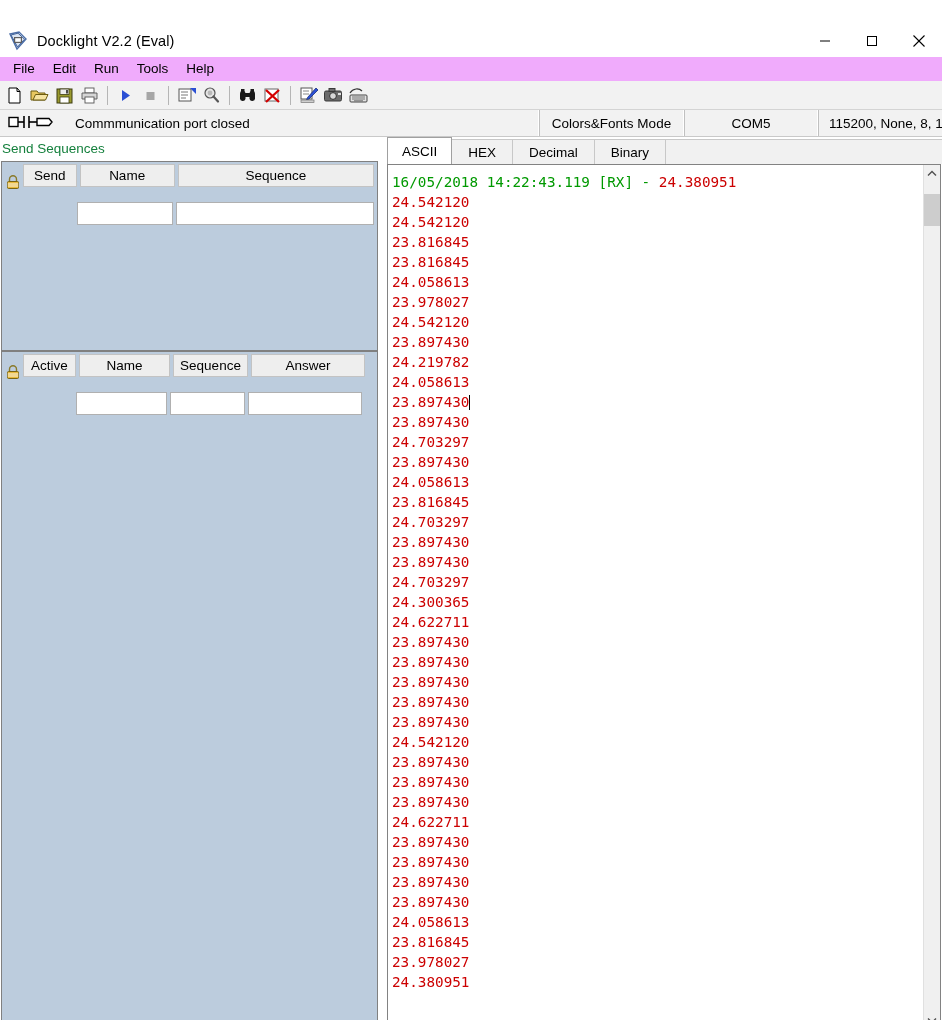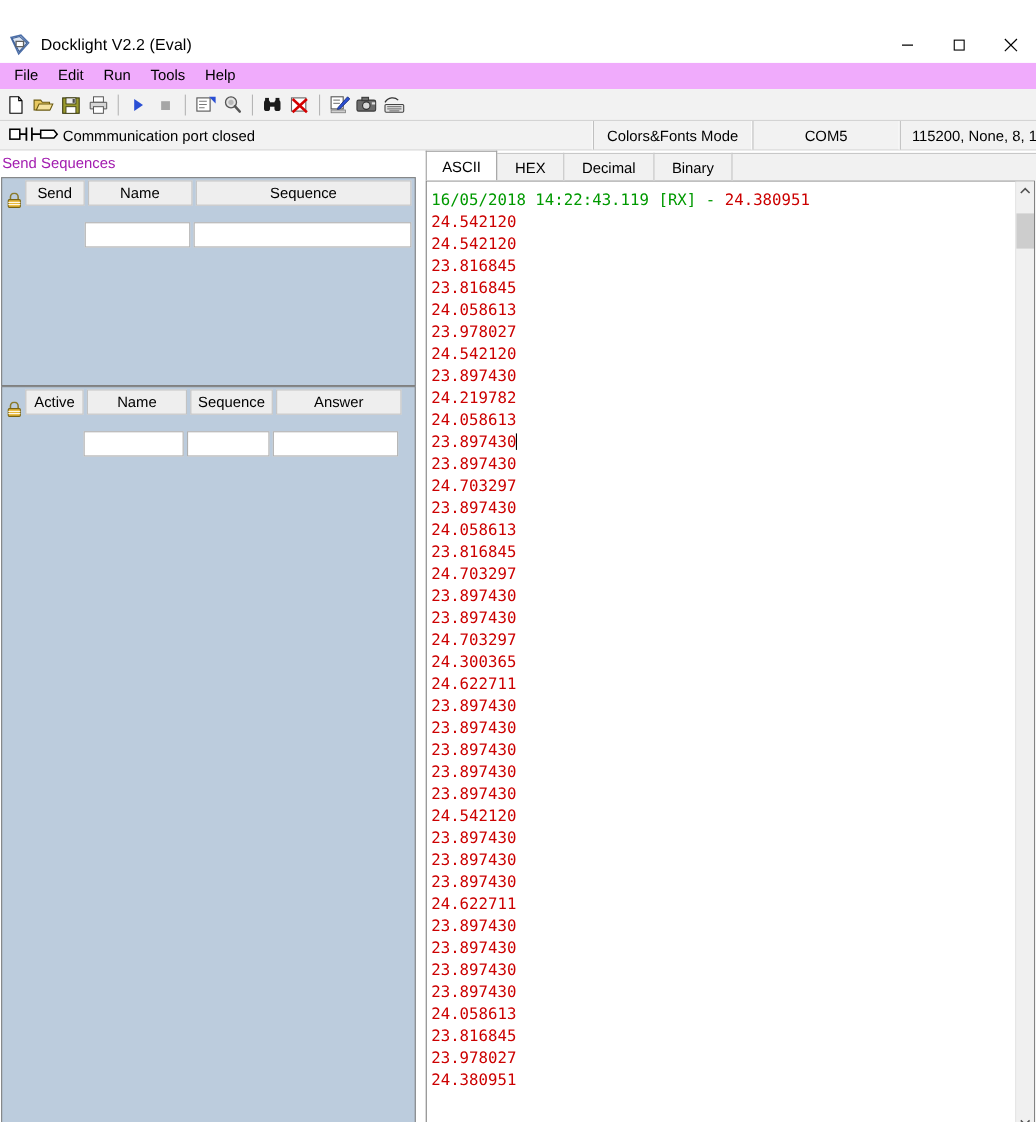--- a/index.html
+++ b/index.html
@@ -102,21 +102,21 @@
     color: #000;
     padding: 0 8px;
     white-space: nowrap;
     overflow: hidden;
   }
   .status-panel.first {
     flex: 1 1 auto;
     border-left: none;
     min-width: 0;
   }
-  .status-panel.conn { justify-content: flex-start; gap: 3px; }
+  .status-panel.conn { justify-content: flex-start; gap: 21px; }
   .sp-fonts { width: 145px; justify-content: center; }
   .sp-port  { width: 134px; justify-content: center; }
   .sp-params{ width: 124px; justify-content: flex-start; padding-left: 10px; border-right: none; }
 
   
   .main {
     display: flex;
     height: 894px;
     background: #ffffff;
   }
@@ -130,21 +130,21 @@
   .right-pane {
     flex: 1 1 auto;
     background: #ffffff;
     display: flex;
     flex-direction: column;
     padding-left: 4px;
   }
 
   .pane-caption {
     font-size: 13.5px;
-    color: #a21caf;
+    color: #15803d;
     padding: 4px 0 3px 2px;
     height: 24px;
     white-space: nowrap;
   }
 
   
   .seq-box {
     border: 1px solid #808080;
     background: #bcccdd;
     margin: 0 3px 0 1px;

